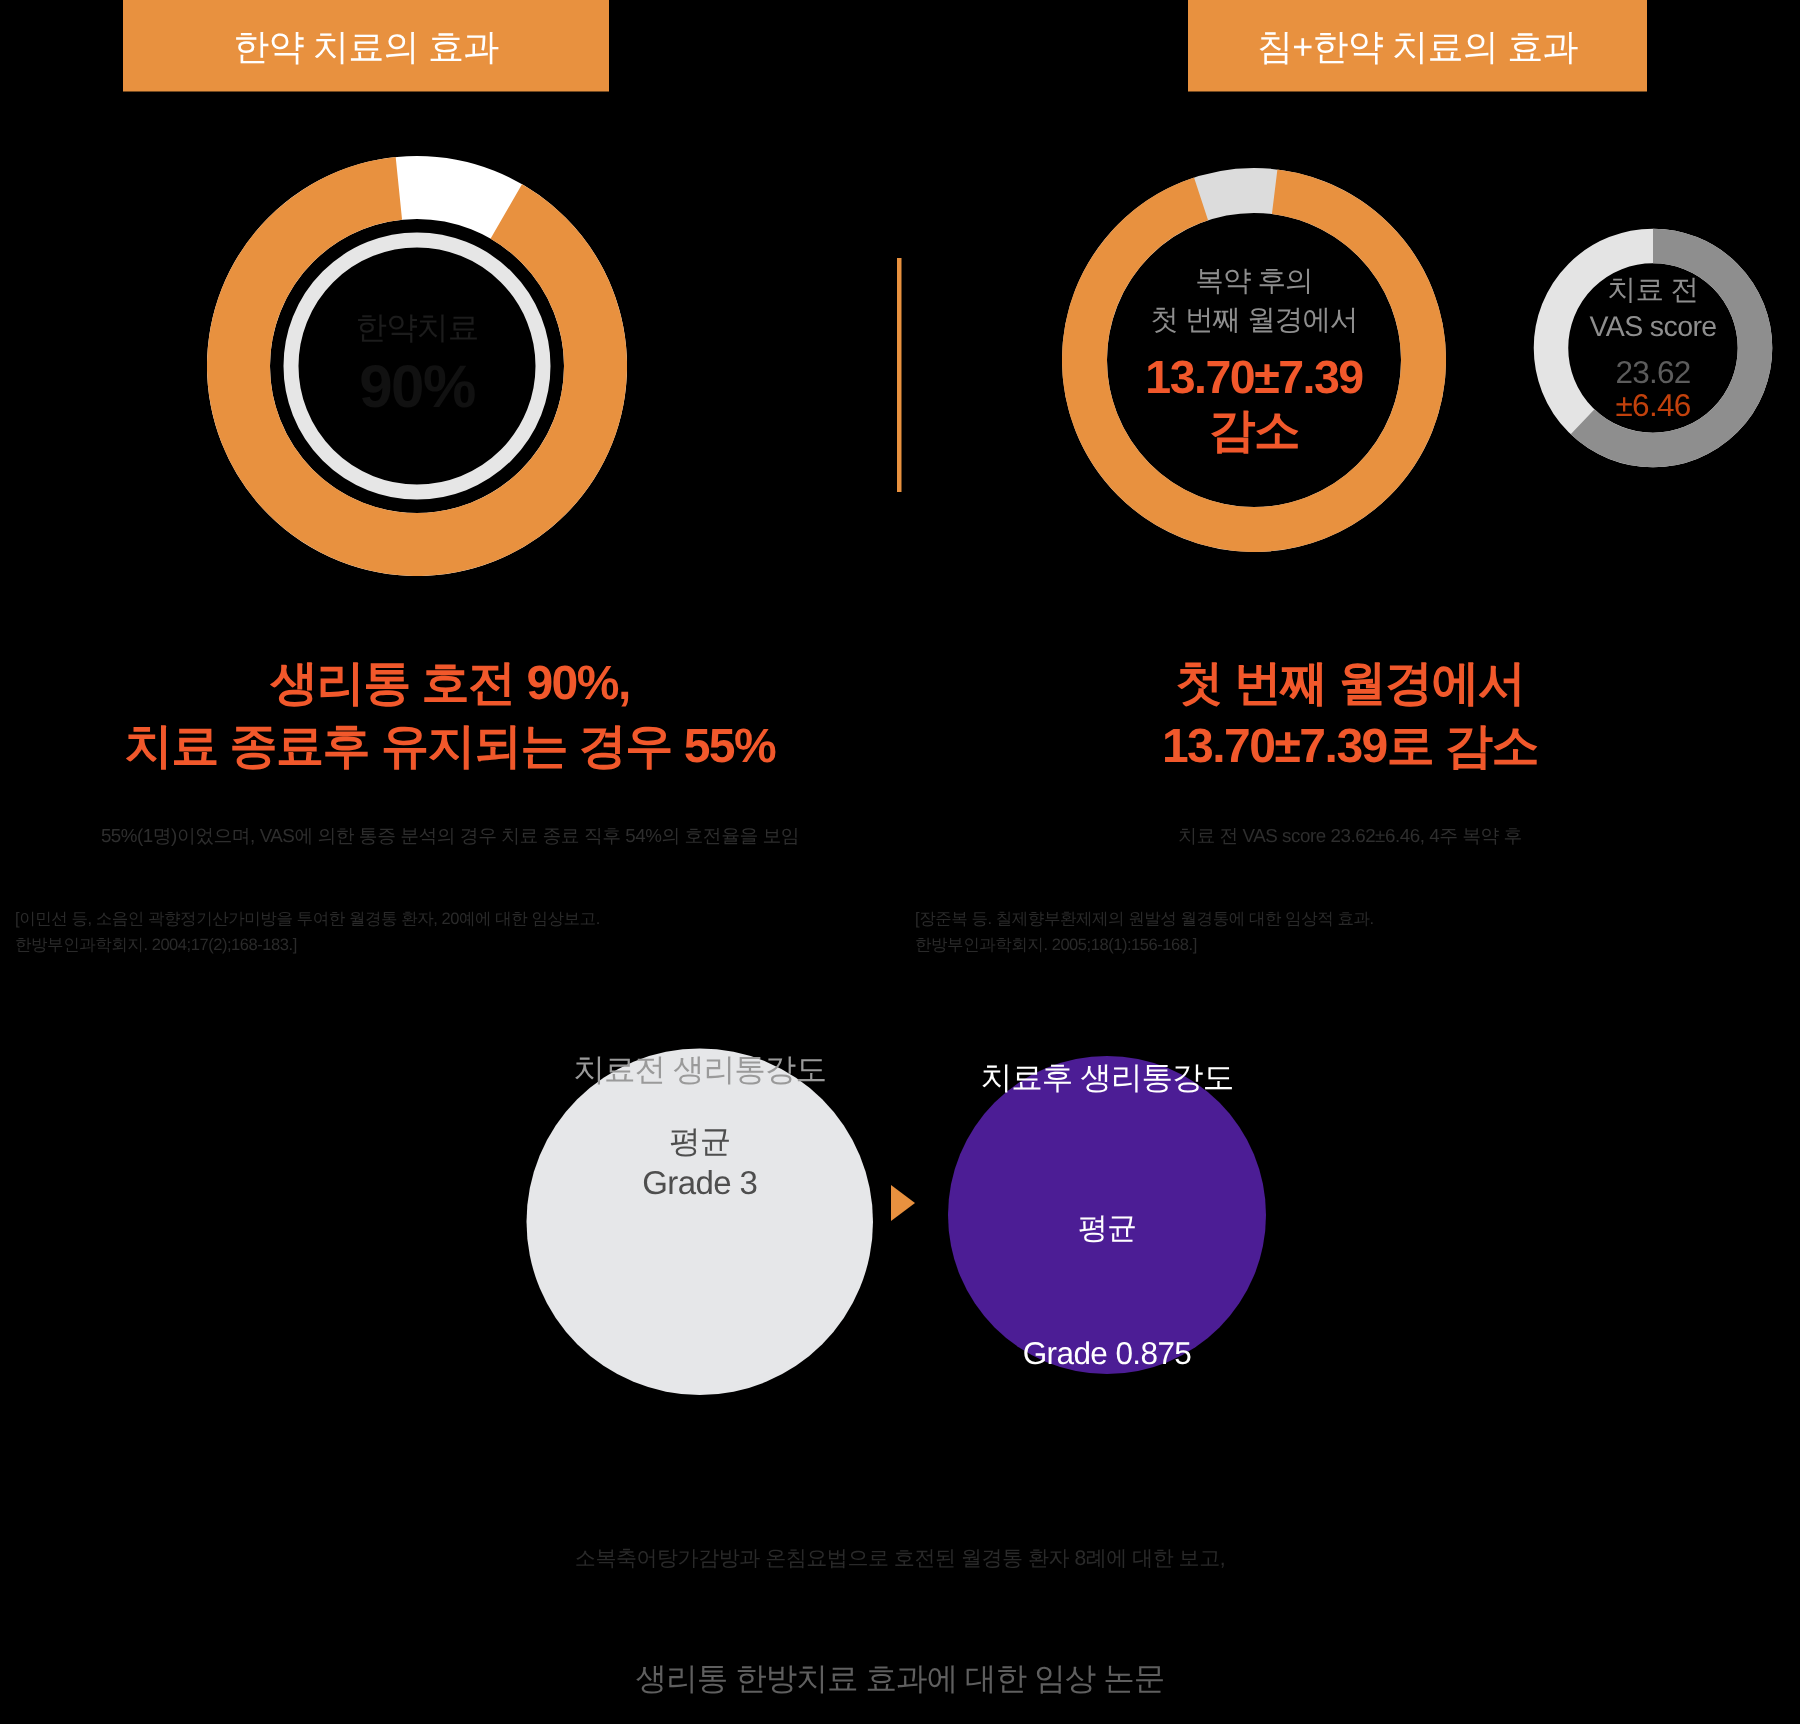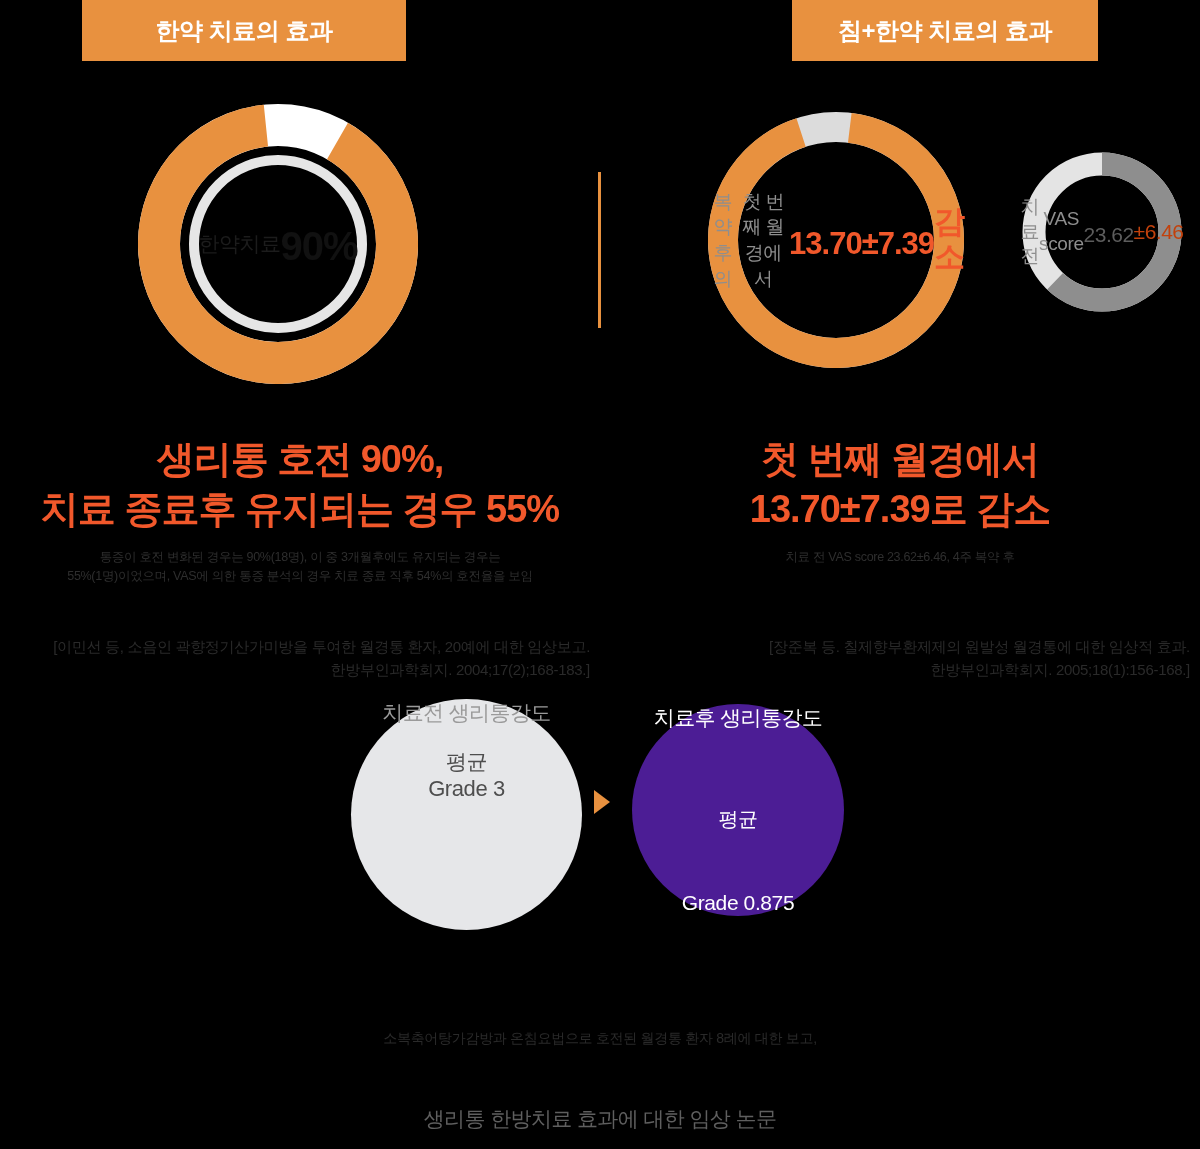--- a/index.html
+++ b/index.html
@@ -17,21 +17,21 @@
     width: 1200px;
     height: 1149px;
     background: #000000;
   }
 
   
   .badge {
     position: absolute;
     background: #e8913f;
     color: #ffffff;
-    font-weight: bold;
+    font-weight: normal;
     font-size: 24px;
     letter-spacing: -0.5px;
     display: flex;
     align-items: center;
     justify-content: center;
     height: 61px;
   }
   #badge-left  { left: 82px;  top: 0; width: 324px; }
   #badge-right { left: 792px; top: 0; width: 306px; }
 
@@ -52,21 +52,21 @@
     top: 104px;
     width: 280px;
     height: 280px;
   }
   #donut-left svg { display: block; }
   .donut-center-text {
     position: absolute;
     left: 0; top: 0;
     width: 100%; height: 100%;
     display: flex;
-    flex-direction: row;
+    flex-direction: column;
     align-items: center;
     justify-content: center;
     text-align: center;
     line-height: 1.15;
   }
   #donut-left .dl-label {
     font-size: 21px;
     color: #1c1c1c;
     letter-spacing: -0.5px;
   }
@@ -136,46 +136,45 @@
     line-height: 1.05;
     letter-spacing: -0.5px;
   }
 
   
   .headline {
     position: absolute;
     text-align: center;
     color: #f1582b;
     font-weight: bold;
-    font-size: 38px;
+    font-size: 32px;
     line-height: 1.32;
     letter-spacing: -1px;
   }
   #headline-left  { left: 0;    top: 434px; width: 600px; }
   #headline-right { left: 600px; top: 434px; width: 600px; }
 
   .caption {
     position: absolute;
     text-align: center;
     color: #2e2e2e;
     font-size: 12.5px;
     line-height: 1.55;
     letter-spacing: -0.3px;
   }
   #caption-left  { left: 10px;  top: 548px; width: 580px; }
   #caption-right { left: 610px; top: 548px; width: 580px; }
 
   .citation {
     position: absolute;
-    text-align: right;
+    text-align: left;
     color: #2a2a2a;
-    font-size: 15px;
+    font-size: 11px;
     line-height: 1.5;
     letter-spacing: -0.3px;
-    margin-top: 31px;
   }
   #citation-left  { left: 10px;  top: 605px; width: 580px; }
   #citation-right { left: 610px; top: 605px; width: 580px; }
 
   
   #circle-before {
     position: absolute;
     left: 351px;
     top: 699px;
     width: 231px;
@@ -335,21 +334,20 @@
       <div class="ds-value2">±6.46</div>
     </div>
   </div>
 
   <div class="headline" id="headline-left">
     <div>생리통 호전 90%,</div>
     <div>치료 종료후 유지되는 경우 55%</div>
   </div>
 
   <div class="caption" id="caption-left">
-    <div>통증이 호전 변화된 경우는 90%(18명), 이 중 3개월후에도 유지되는 경우는</div>
     <div>55%(1명)이었으며, VAS에 의한 통증 분석의 경우 치료 종료 직후 54%의 호전율을 보임</div>
   </div>
 
   <div class="citation" id="citation-left">
     <div>[이민선 등, 소음인 곽향정기산가미방을 투여한 월경통 환자, 20예에 대한 임상보고.</div>
     <div>한방부인과학회지. 2004;17(2);168-183.]</div>
   </div>
 
   <div class="headline" id="headline-right">
     <div>첫 번째 월경에서</div>

